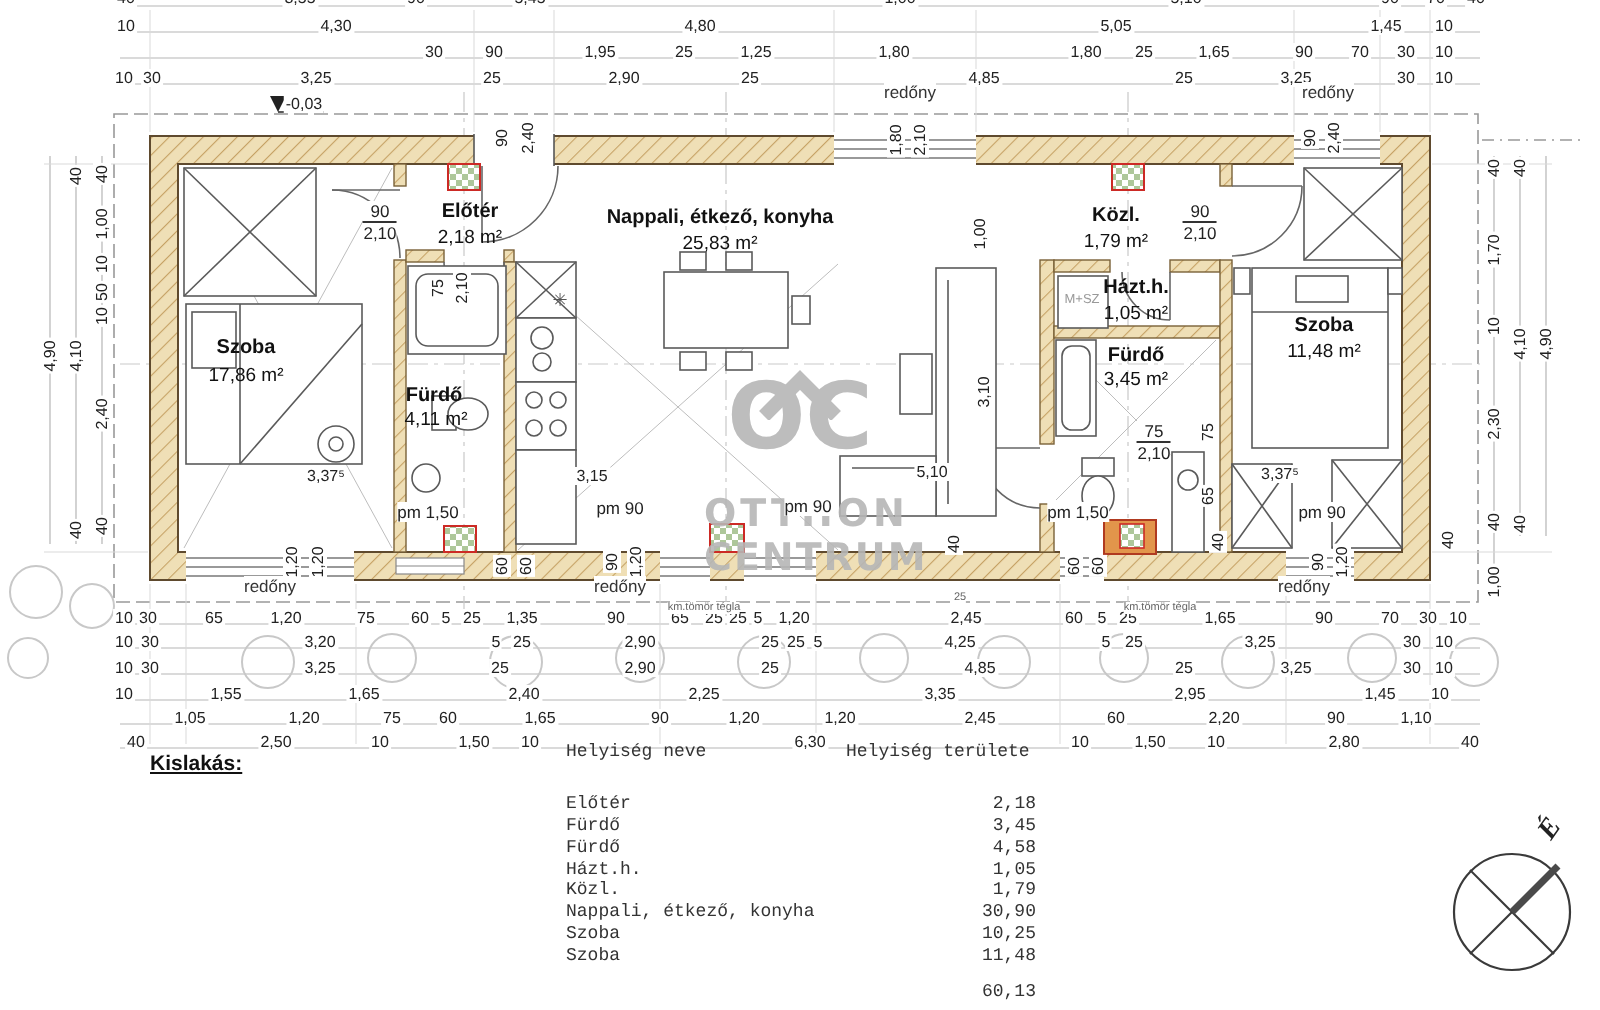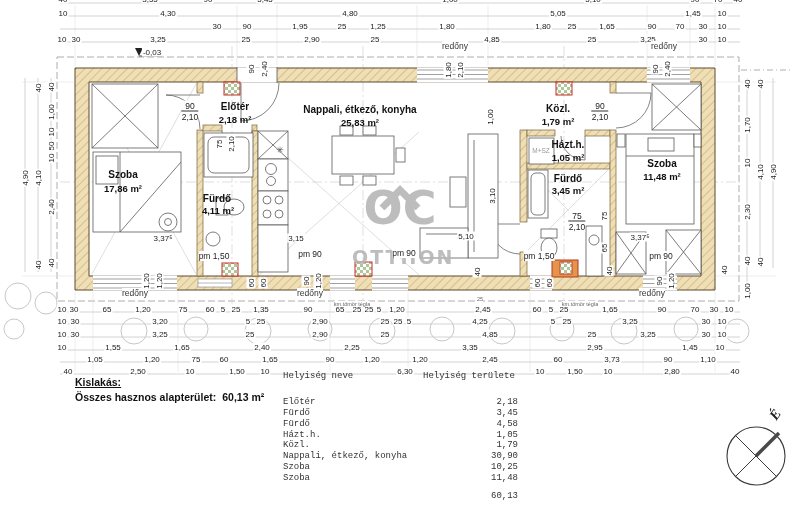--- a/index.html
+++ b/index.html
@@ -12,21 +12,21 @@
   .v{transform:translate(-50%,-50%) rotate(-90deg);}
   .pm{position:absolute;font-size:8.5px;color:#222;background:#fff;white-space:nowrap;
       transform:translate(-50%,-50%);}
   .rd{position:absolute;font-size:8.5px;color:#333;background:#fff;transform:translate(-50%,-50%);}
   .tiny{position:absolute;font-size:5.5px;color:#666;background:#fff;transform:translate(-50%,-50%);white-space:nowrap;}
   .star{position:absolute;font-size:9px;color:#555;transform:translate(-50%,-50%);}
   .mpsz{position:absolute;font-size:6.5px;color:#999;transform:translate(-50%,-50%);}
   
   .rm{position:absolute;font-size:10px;font-weight:bold;color:#111;white-space:nowrap;
       transform:translate(-50%,-50%);}
-  .ar{position:absolute;font-size:9.5px;color:#111;white-space:nowrap;transform:translate(-50%,-50%);font-weight:bold;}
+  .ar{position:absolute;font-size:9.5px;color:#111;white-space:nowrap;transform:translate(-50%,-50%);}
   
   .frac{position:absolute;display:flex;flex-direction:column;align-items:center;
         transform:translate(-50%,-50%);font-size:8.5px;line-height:10px;background:#fff;}
   .frac .fr-top{border-bottom:1px solid #333;padding:0 4px;}
   
   .wm{position:absolute;left:352px;top:184px;width:96px;text-align:center;color:#b6b6b6;
       font-weight:bold;opacity:.9;font-family:"DejaVu Sans",sans-serif;}
   .wm-oc{font-size:46px;line-height:48px;}
   .wm-l1{font-size:19px;line-height:22px;letter-spacing:2px;margin-top:14px;}
   .wm-l2{font-size:19px;line-height:22px;letter-spacing:1px;}
@@ -295,20 +295,21 @@
     <line x1="756" y1="456" x2="779" y2="433" stroke-width="3.5" stroke="#4a4a4a"></line>
   </g>
 </svg>
 
 <div class="wm">
   <svg width="96" height="26">
     <polyline points="30,24 48,6 66,24" stroke="#b6b6b6" stroke-width="7" fill="none"></polyline>
   </svg>
   <div class="wm-oc">OC</div>
   <div class="wm-l1">OTTHON</div>
+  <div class="wm-l2">CENTRUM</div>
 </div>
 
 <span class="d" style="left:63px;top:-1px">40</span>
 <span class="d" style="left:150px;top:-1px">3,55</span>
 <span class="d" style="left:208px;top:-1px">90</span>
 <span class="d" style="left:265px;top:-1px">5,45</span>
 <span class="d" style="left:450px;top:-1px">1,00</span>
 <span class="d" style="left:593px;top:-1px">5,10</span>
 <span class="d" style="left:695px;top:-1px">90</span>
 <span class="d" style="left:718px;top:-1px">70</span>
@@ -436,21 +437,21 @@
 <span class="d" style="left:95px;top:359px">1,05</span>
 <span class="d" style="left:152px;top:359px">1,20</span>
 <span class="d" style="left:196px;top:359px">75</span>
 <span class="d" style="left:224px;top:359px">60</span>
 <span class="d" style="left:270px;top:359px">1,65</span>
 <span class="d" style="left:330px;top:359px">90</span>
 <span class="d" style="left:372px;top:359px">1,20</span>
 <span class="d" style="left:420px;top:359px">1,20</span>
 <span class="d" style="left:490px;top:359px">2,45</span>
 <span class="d" style="left:558px;top:359px">60</span>
-<span class="d" style="left:612px;top:359px">3,73</span>
+<span class="d" style="left:612px;top:359px">2,20</span>
 <span class="d" style="left:668px;top:359px">90</span>
 <span class="d" style="left:708px;top:359px">1,10</span>
 
 <span class="d" style="left:68px;top:371px">40</span>
 <span class="d" style="left:138px;top:371px">2,50</span>
 <span class="d" style="left:190px;top:371px">10</span>
 <span class="d" style="left:237px;top:371px">1,50</span>
 <span class="d" style="left:265px;top:371px">10</span>
 <span class="d" style="left:405px;top:371px">6,30</span>
 <span class="d" style="left:540px;top:371px">10</span>
@@ -533,23 +534,20 @@
 <span class="rm" style="left:558px;top:108px">Közl.</span>
 <span class="ar" style="left:558px;top:121px">1,79 m²</span>
 <span class="rm" style="left:568px;top:144px">Házt.h.</span>
 <span class="ar" style="left:568px;top:157px">1,05 m²</span>
 <span class="rm" style="left:568px;top:178px">Fürdő</span>
 <span class="ar" style="left:568px;top:190px">3,45 m²</span>
 <span class="rm" style="left:662px;top:163px">Szoba</span>
 <span class="ar" style="left:662px;top:176px">11,48 m²</span>
 
 <div class="fh">Kislakás:</div>
-<div class="fl">
-  <span>Összes hasznos alapterület:</span><span>60,13 m²</span>
-</div>
 
 <span class="th" style="left:283px;top:371px">Helyiség neve</span>
 <span class="th" style="left:423px;top:371px">Helyiség területe</span>
 <div class="trow" style="top:397px"><span>Előtér</span><span class="tv">2,18</span></div>
 <div class="trow" style="top:408px"><span>Fürdő</span><span class="tv">3,45</span></div>
 <div class="trow" style="top:419px"><span>Fürdő</span><span class="tv">4,58</span></div>
 <div class="trow" style="top:430px"><span>Házt.h.</span><span class="tv">1,05</span></div>
 <div class="trow" style="top:440px"><span>Közl.</span><span class="tv">1,79</span></div>
 <div class="trow" style="top:451px"><span>Nappali, étkező, konyha</span><span class="tv">30,90</span></div>
 <div class="trow" style="top:462px"><span>Szoba</span><span class="tv">10,25</span></div>

